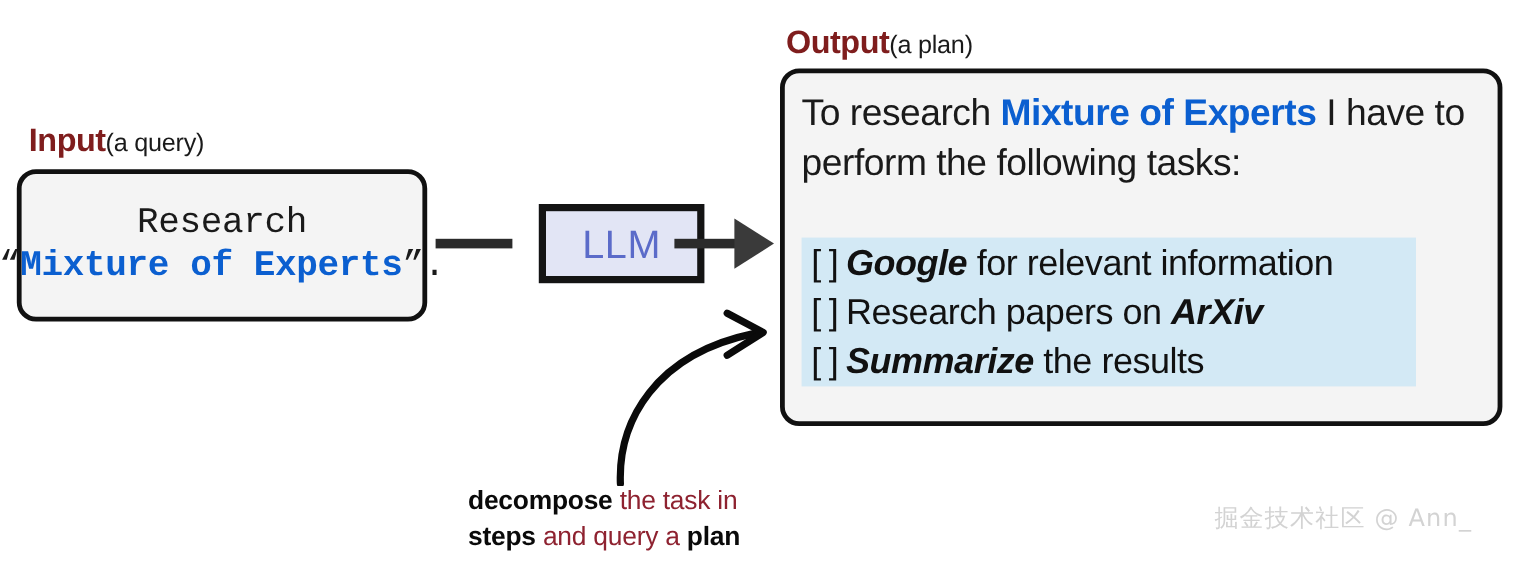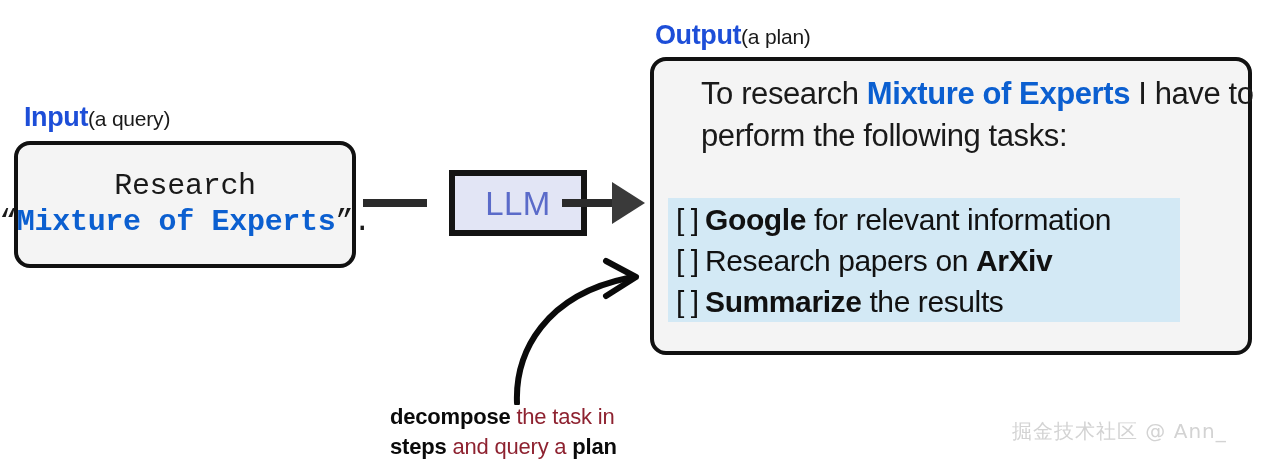--- a/index.html
+++ b/index.html
@@ -13,33 +13,33 @@
     position: relative;
     overflow: hidden;
     font-family: "Liberation Sans", "DejaVu Sans", sans-serif;
     color: #000000;
     -webkit-font-smoothing: antialiased;
   }
 
   
   .abs { position: absolute; }
   .blue  { color: #0b5fd0; font-weight: 700; }
-  .bold  { font-weight: 700; }
+  .bold  { font-weight: 700; font-style: italic; }
 
   
   .box-caption {
     position: absolute;
     white-space: nowrap;
     line-height: 1;
   }
   .box-caption .cap-main {
     font-size: 27px;
     font-weight: 700;
     letter-spacing: -0.4px;
-    color: #1d4ed8;
+    color: #7f1d1d;
     text-align: right;
   }
   .box-caption .cap-sub {
     font-size: 21px;
     font-weight: 400;
     color: #1a1a1a;
     letter-spacing: -0.2px;
     margin-top: 32px;
   }
 
@@ -129,21 +129,20 @@
   }
   #output-intro {
     position: absolute;
     left: 668px;
     top: 73px;
     width: 570px;
     font-size: 31px;
     line-height: 42px;
     color: #1a1a1a;
     letter-spacing: -0.4px;
-    margin-left: 33px;
   }
   #task-highlight {
     left: 668px;
     top: 198px;
     width: 512px;
     height: 124px;
     background: #d3e9f5;
   }
   #task-list {
     position: absolute;

